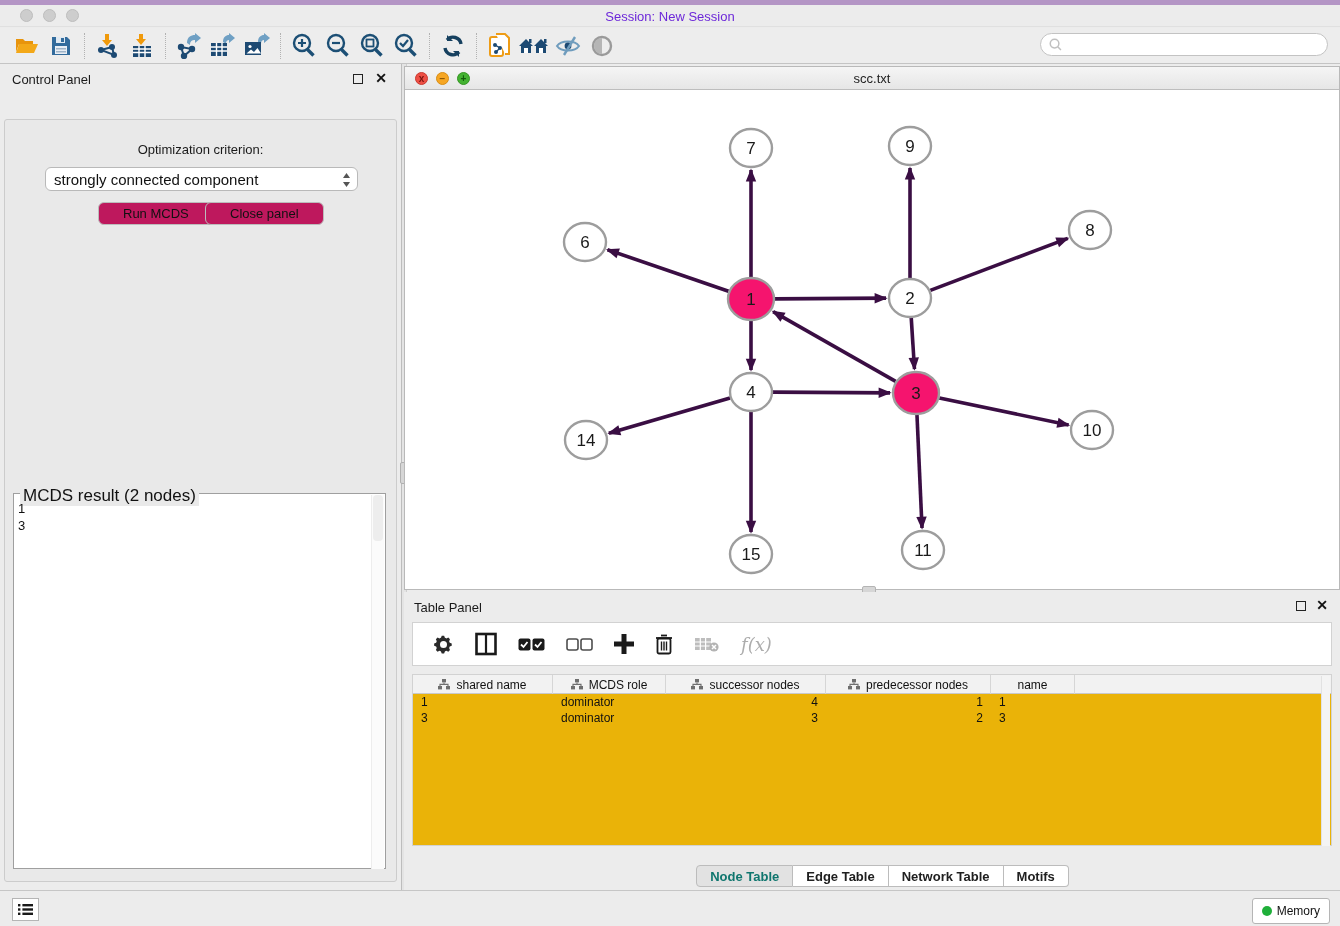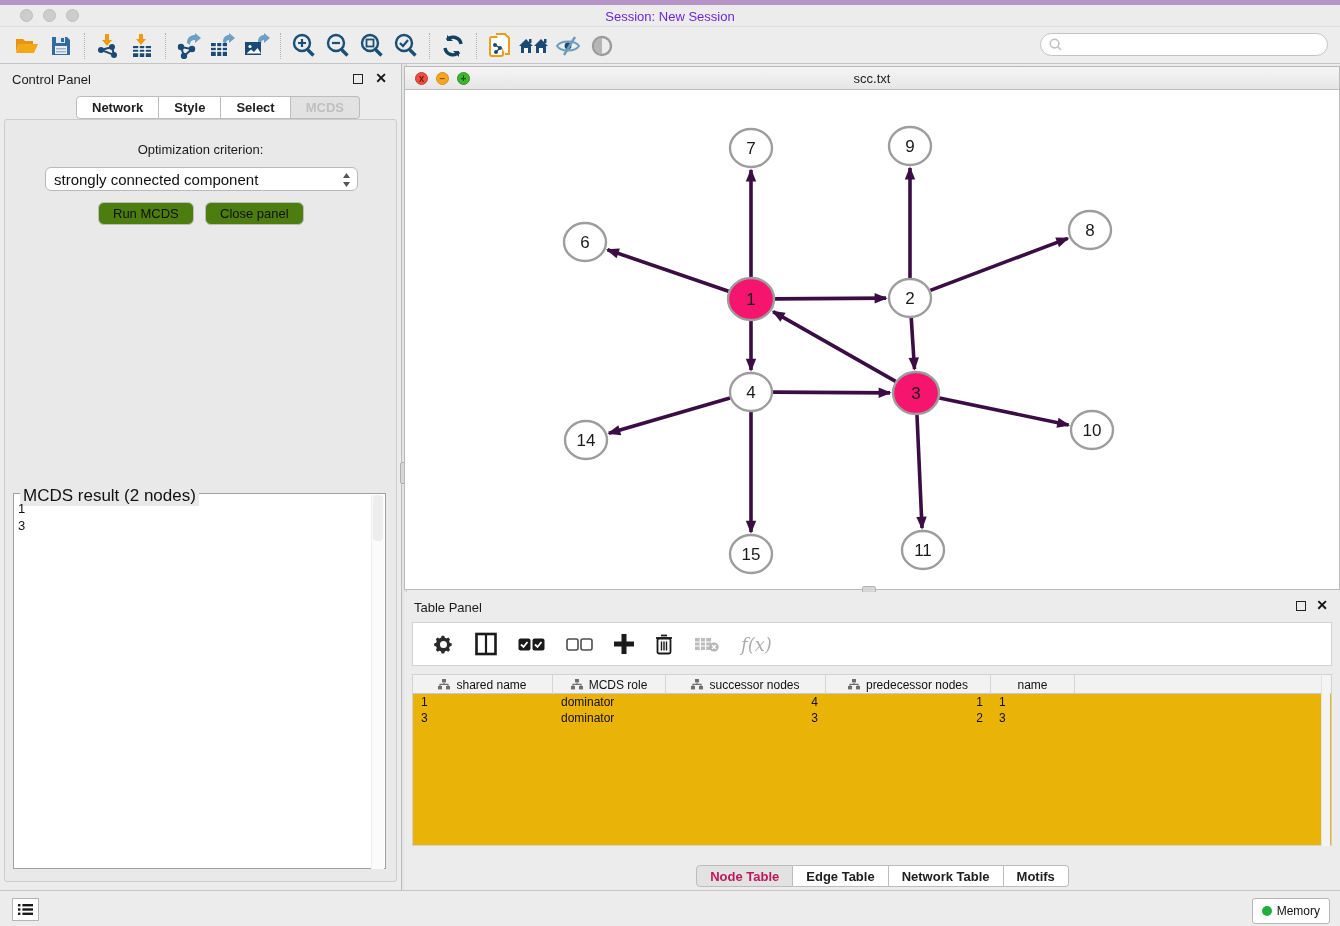--- a/index.html
+++ b/index.html
@@ -29,21 +29,21 @@
   .win-close { position:absolute; top:1px; font-size:14px; font-weight:bold; color:#111; line-height:14px; }
   #cp-tabs { position:absolute; left:76px; top:32px; height:23px; display:flex; }
   .cp-tab { height:23px; padding:0 15px; background:#fff; border:1px solid #bcbcbc; border-left:none; font-size:13px; font-weight:bold; color:#202020; display:flex; align-items:center; }
   .cp-tab:first-child { border-left:1px solid #bcbcbc; border-radius:4px 0 0 4px; }
   .cp-tab:last-child { border-radius:0 4px 4px 0; }
   .cp-tab.active { background:#e2e2e2; color:#bfbfbf; font-weight:bold; }
   #cp-body { position:absolute; left:4px; top:55px; width:393px; height:763px; background:#e9e9e9; border:1px solid #cccccc; border-radius:3px; }
   #opt-label { position:absolute; left:0; width:100%; top:22px; text-align:center; font-size:13px; color:#1a1a1a; }
   #criterion-select { position:absolute; left:40px; top:47px; width:313px; height:24px; background:#fff; border:1px solid #b9b9b9; border-radius:6px; display:flex; align-items:center; padding:0 8px; font-size:15px; color:#111; }
   #criterion-stepper { position:absolute; right:6px; top:4px; }
-  .cp-btn { position:absolute; top:82px; height:23px; background:#4d7c0f; border:1px solid #bcbcbc; border-radius:6px; font-size:13px; color:#111; font-family:"Liberation Sans",sans-serif; padding:0 14px; }
+  .cp-btn { position:absolute; top:82px; height:23px; background:#be185d; border:1px solid #bcbcbc; border-radius:6px; font-size:13px; color:#111; font-family:"Liberation Sans",sans-serif; padding:0 24px; }
   #run-btn { left:93px; }
   #close-btn { left:200px; }
   #mcds-fieldset { position:absolute; left:8px; top:373px; width:373px; height:376px; border:1px solid #9f9f9f; background:#fff; }
   #mcds-legend { position:absolute; left:6px; top:-8px; background:#e9e9e9; padding:0 3px; font-size:17px; color:#111; }
   #mcds-lines { position:absolute; left:4px; top:6px; font-size:13px; color:#111; line-height:17px; }
   #mcds-scroll { position:absolute; right:1px; top:1px; width:13px; height:374px; background:#fbfbfb; border-left:1px solid #ededed; }
   #mcds-thumb { position:absolute; left:1px; top:0px; width:10px; height:46px; background:#ededed; border-radius:4px; }
 
   
   #net-window { left:404px; top:66px; width:936px; height:524px; background:#fff; border:1px solid #b9b9b9; }
@@ -63,21 +63,21 @@
   #tp-thead { display:flex; background:#f2f2f2; border-bottom:1px solid #c9c9c9; height:19px; }
   .th { display:flex; align-items:center; justify-content:center; gap:6px; font-size:12px; color:#111; border-right:1px solid #d6d6d6; height:19px; }
   .tr { display:flex; height:16px; }
   .td { font-size:12px; color:#111; padding:1px 8px 0 8px; white-space:nowrap; }
   .td.num { text-align:right; }
   #tp-vscroll { position:absolute; right:1px; top:1px; width:9px; height:170px; background:#f4f4f4; border-left:1px solid #e2e2e2; }
   #tp-tabs { position:absolute; left:0; right:0; bottom:3px; display:flex; justify-content:center; }
   .tp-tab { height:22px; padding:0 13px; background:#fff; border:1px solid #bcbcbc; border-left:none; font-size:13px; font-weight:bold; color:#202020; display:flex; align-items:center; }
   .tp-tab:first-child { border-left:1px solid #bcbcbc; border-radius:4px 0 0 4px; }
   .tp-tab:last-child { border-radius:0 4px 4px 0; }
-  .tp-tab.active { background:#e2e2e2; color:#be185d;margin-left:21px; }
+  .tp-tab.active { background:#e2e2e2; color:#0f766e;margin-left:21px; }
 
   
   #status-bar { left:0; top:890px; width:1340px; height:36px; background:#ececec; border-top:1px solid #c6c6c6; }
   #list-btn { position:absolute; left:12px; top:7px; width:27px; height:23px; background:#fff; border:1px solid #b5b5b5; display:flex; align-items:center; justify-content:center; }
   #memory-btn { position:absolute; right:10px; top:7px; height:23px; background:#fff; border:1px solid #b5b5b5; border-radius:3px; display:flex; align-items:center; gap:5px; padding:12px 9px; font-size:12px; color:#111; }
   #memory-dot { width:10px; height:10px; border-radius:50%; background:#1faf3a; }
 </style>
 </head>
 <body>
 
@@ -228,26 +228,20 @@
         <circle cx="7" cy="7" r="4.6" stroke="#8d8d8d" stroke-width="1.6" fill="none"></circle>
         <path d="M10.4 10.4 l3.4 3.4" stroke="#8d8d8d" stroke-width="1.6"></path>
       </svg>
   </div>
 
   <div id="control-panel" class="abs">
     <div id="cp-header">
       <span id="cp-title">Control Panel</span>
       <span class="win-float" style="right:38px"></span>
       <span class="win-close" style="right:14px">✕</span>
-    </div>
-    <div id="cp-tabs">
-      <div class="cp-tab">Network</div>
-      <div class="cp-tab">Style</div>
-      <div class="cp-tab">Select</div>
-      <div class="cp-tab active">MCDS</div>
     </div>
     <div id="cp-body">
       <div id="opt-label">Optimization criterion:</div>
       <div id="criterion-select">
         <span>strongly connected component</span>
         <svg id="criterion-stepper" width="9" height="16" viewBox="0 0 9 16">
             <path d="M4.5 1 L8 6 H1 Z" fill="#555"></path>
             <path d="M4.5 15 L1 10 H8 Z" fill="#555"></path>
           </svg>
       </div>

